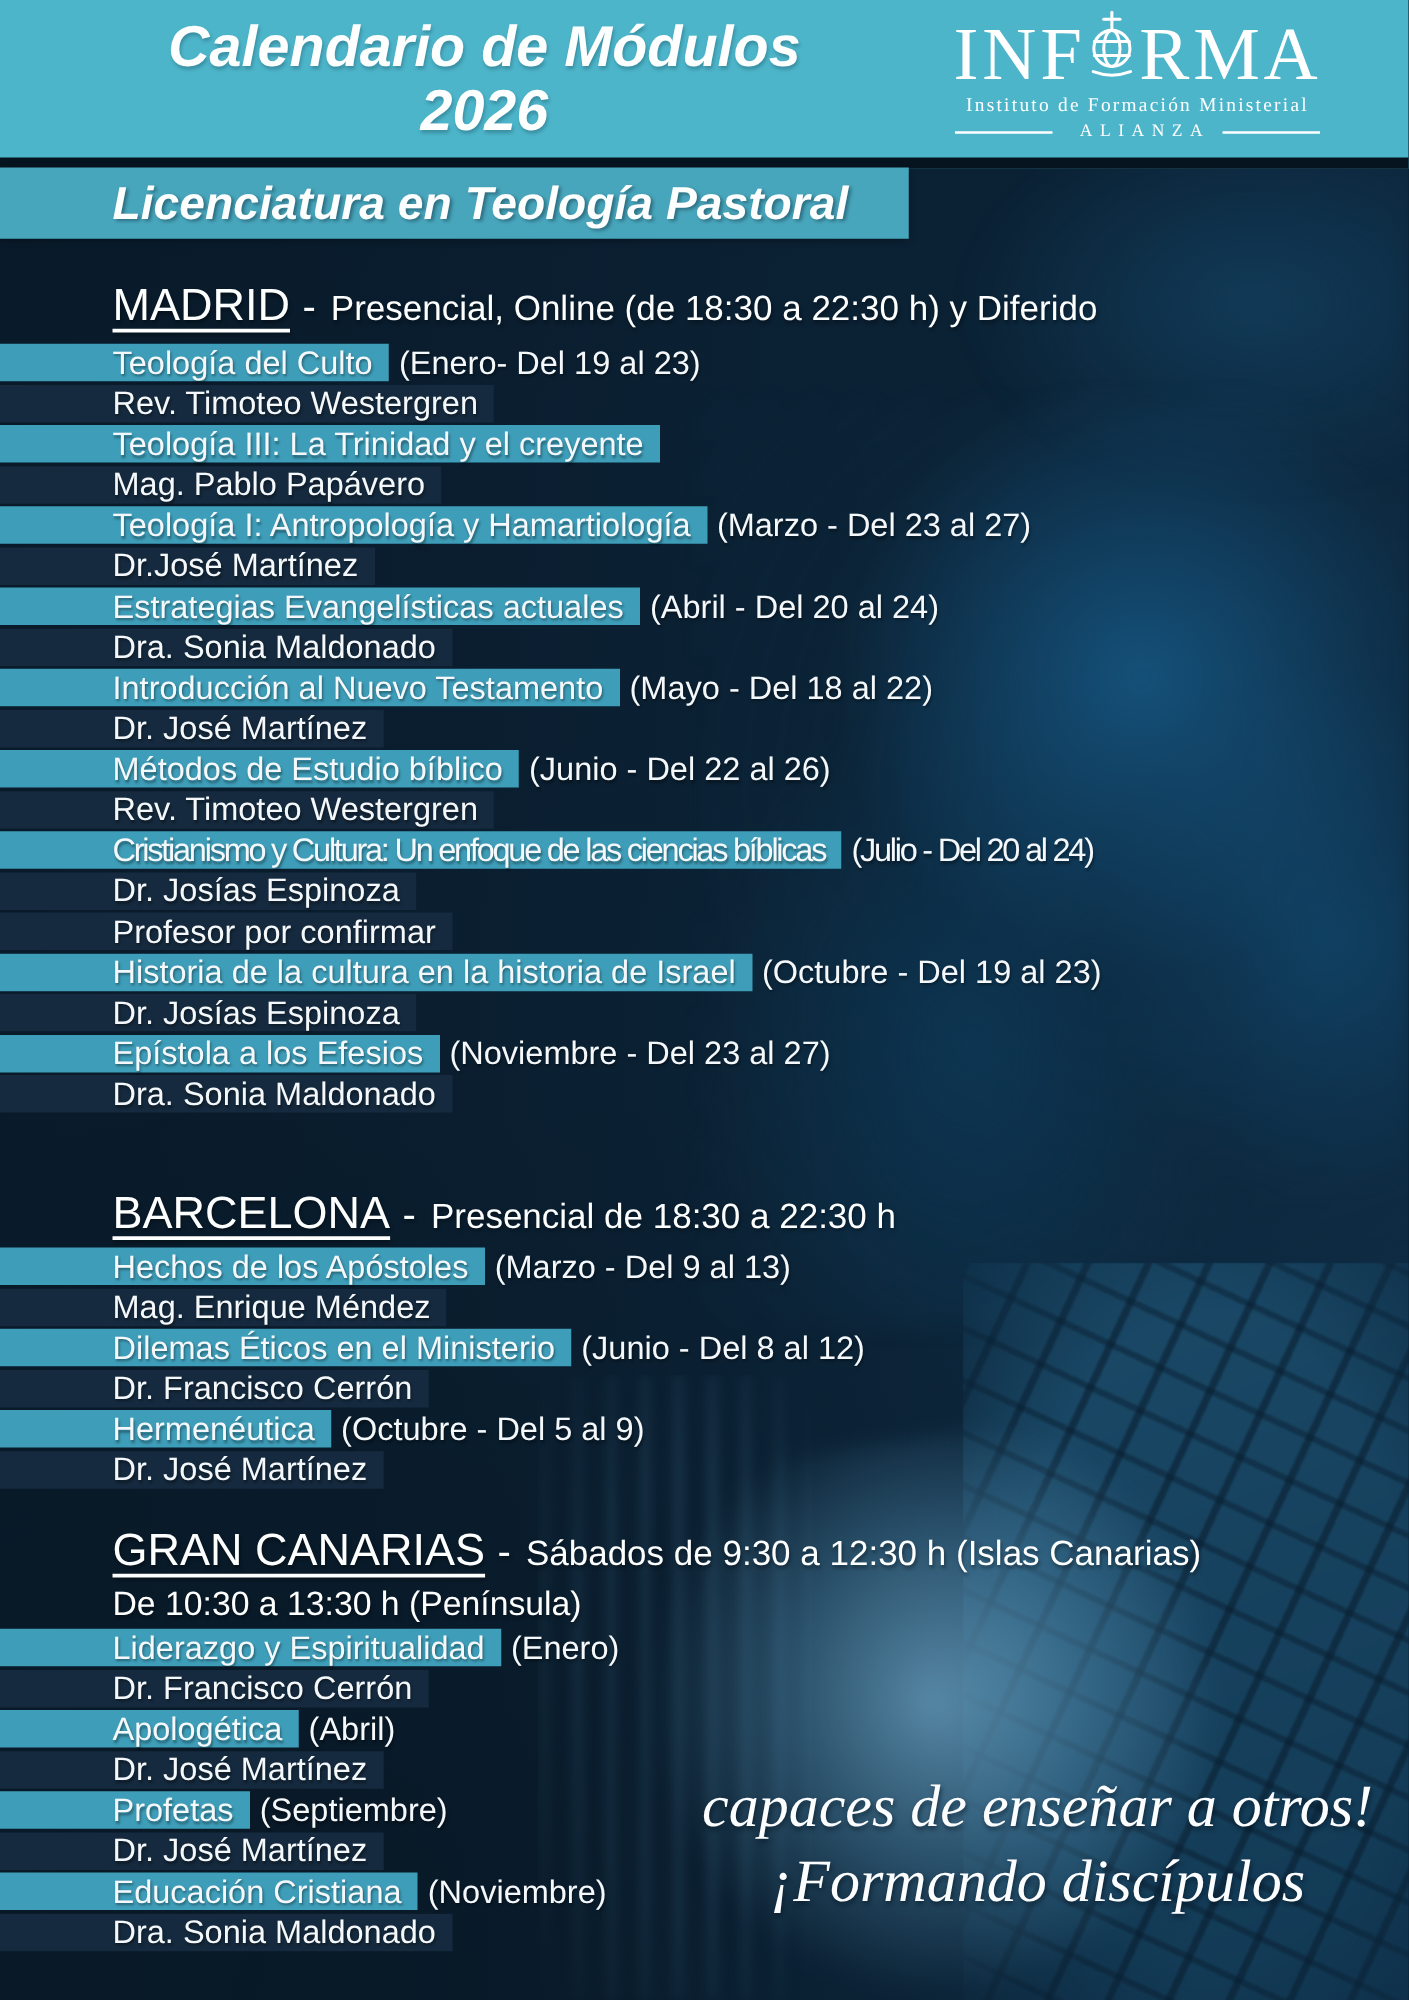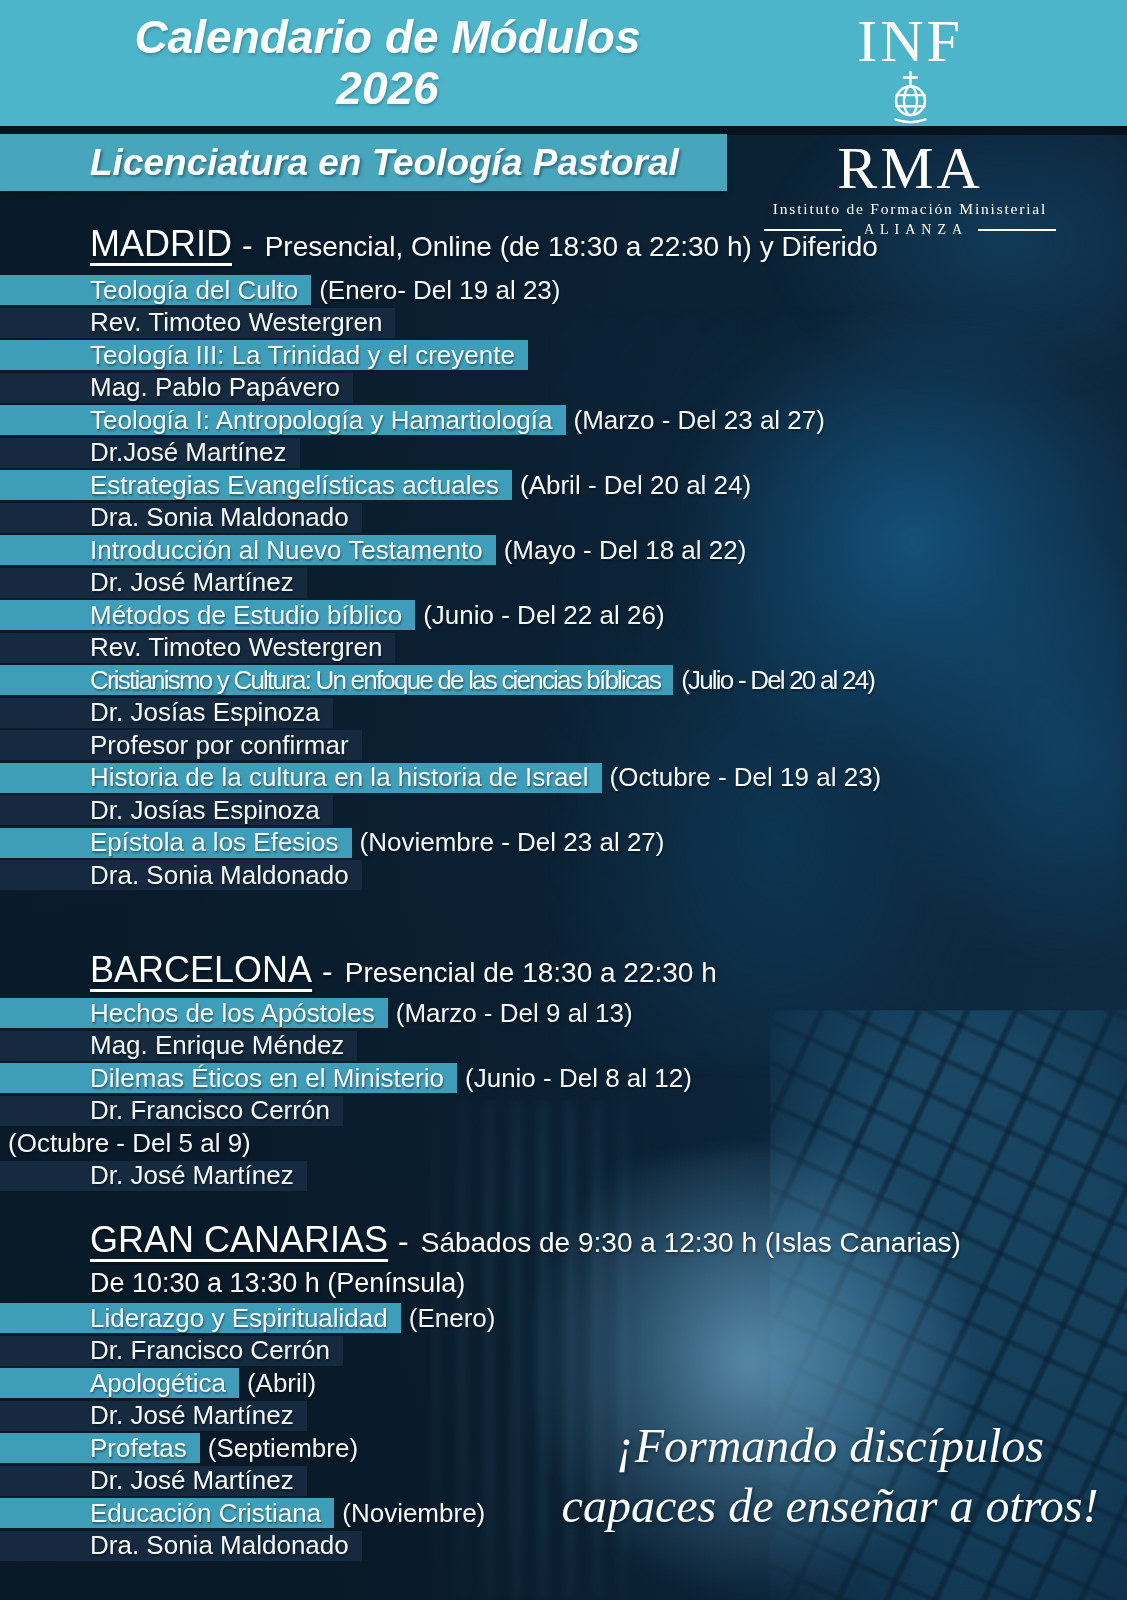--- a/index.html
+++ b/index.html
@@ -53,21 +53,21 @@
       radial-gradient(120% 90% at 20% 100%,rgba(5,16,26,.5),rgba(5,16,26,0) 55%);
   }
   
   .banner{position:absolute;top:0;left:0;width:1127px;height:126px;background:#4db5ca;border-bottom:9px solid #061420;box-sizing:content-box;}
   .banner-title{
     position:absolute;left:115px;top:12px;width:545px;text-align:center;
     font-style:italic;font-weight:700;font-size:46px;line-height:51px;color:#fdfefe;
     text-shadow:1px 2px 3px rgba(20,70,85,.35);
   }
   .logo{position:absolute;left:745px;top:10px;width:330px;text-align:center;color:#fff;font-family:"Liberation Serif",serif;}
-  .logo-word{display:flex;justify-content:center;align-items:center;font-size:60px;line-height:62px;letter-spacing:3px;font-weight:400;flex-direction:column;}
+  .logo-word{display:flex;justify-content:center;align-items:center;font-size:60px;line-height:62px;letter-spacing:3px;font-weight:400;}
   .logo-word .globe{margin:0 1px;transform:translateY(-2px);}
   .logo-sub{font-size:15.5px;letter-spacing:1.8px;margin-top:1px;white-space:nowrap;}
   .logo-alianza{display:flex;align-items:center;justify-content:center;gap:10px;margin-top:4px;}
   .logo-alianza .rule{height:1.5px;width:78px;background:#fff;}
   .logo-alianza .al-text{font-size:14px;letter-spacing:6px;margin-left:12px;}
   
   .program-bar{
     position:absolute;top:134px;left:0;width:727px;height:57px;background:#48a6bc;
     display:flex;align-items:center;box-shadow:0 2px 6px rgba(0,0,0,.35);
   }
@@ -296,20 +296,23 @@
             <span class="label">Dilemas Éticos en el Ministerio</span>
           </span>
           <span class="date">(Junio - Del 8 al 12)</span>
         </div>
         <div class="row prof-row">
           <span class="band navy">
             <span class="label">Dr. Francisco Cerrón</span>
           </span>
         </div>
         <div class="row title-row">
+          <span class="band teal">
+            <span class="label">Hermenéutica</span>
+          </span>
           <span class="date">(Octubre - Del 5 al 9)</span>
         </div>
         <div class="row prof-row">
           <span class="band navy">
             <span class="label">Dr. José Martínez</span>
           </span>
         </div>
       </div>
   </section>
 
@@ -360,17 +363,17 @@
         </div>
         <div class="row prof-row">
           <span class="band navy">
             <span class="label">Dra. Sonia Maldonado</span>
           </span>
         </div>
       </div>
   </section>
 
   <div class="slogan">
+    <div>capaces de enseñar a otros!</div>
     <div>¡Formando discípulos</div>
-    <div>capaces de enseñar a otros!</div>
   </div>
 
 </div>
 
 </body></html>

